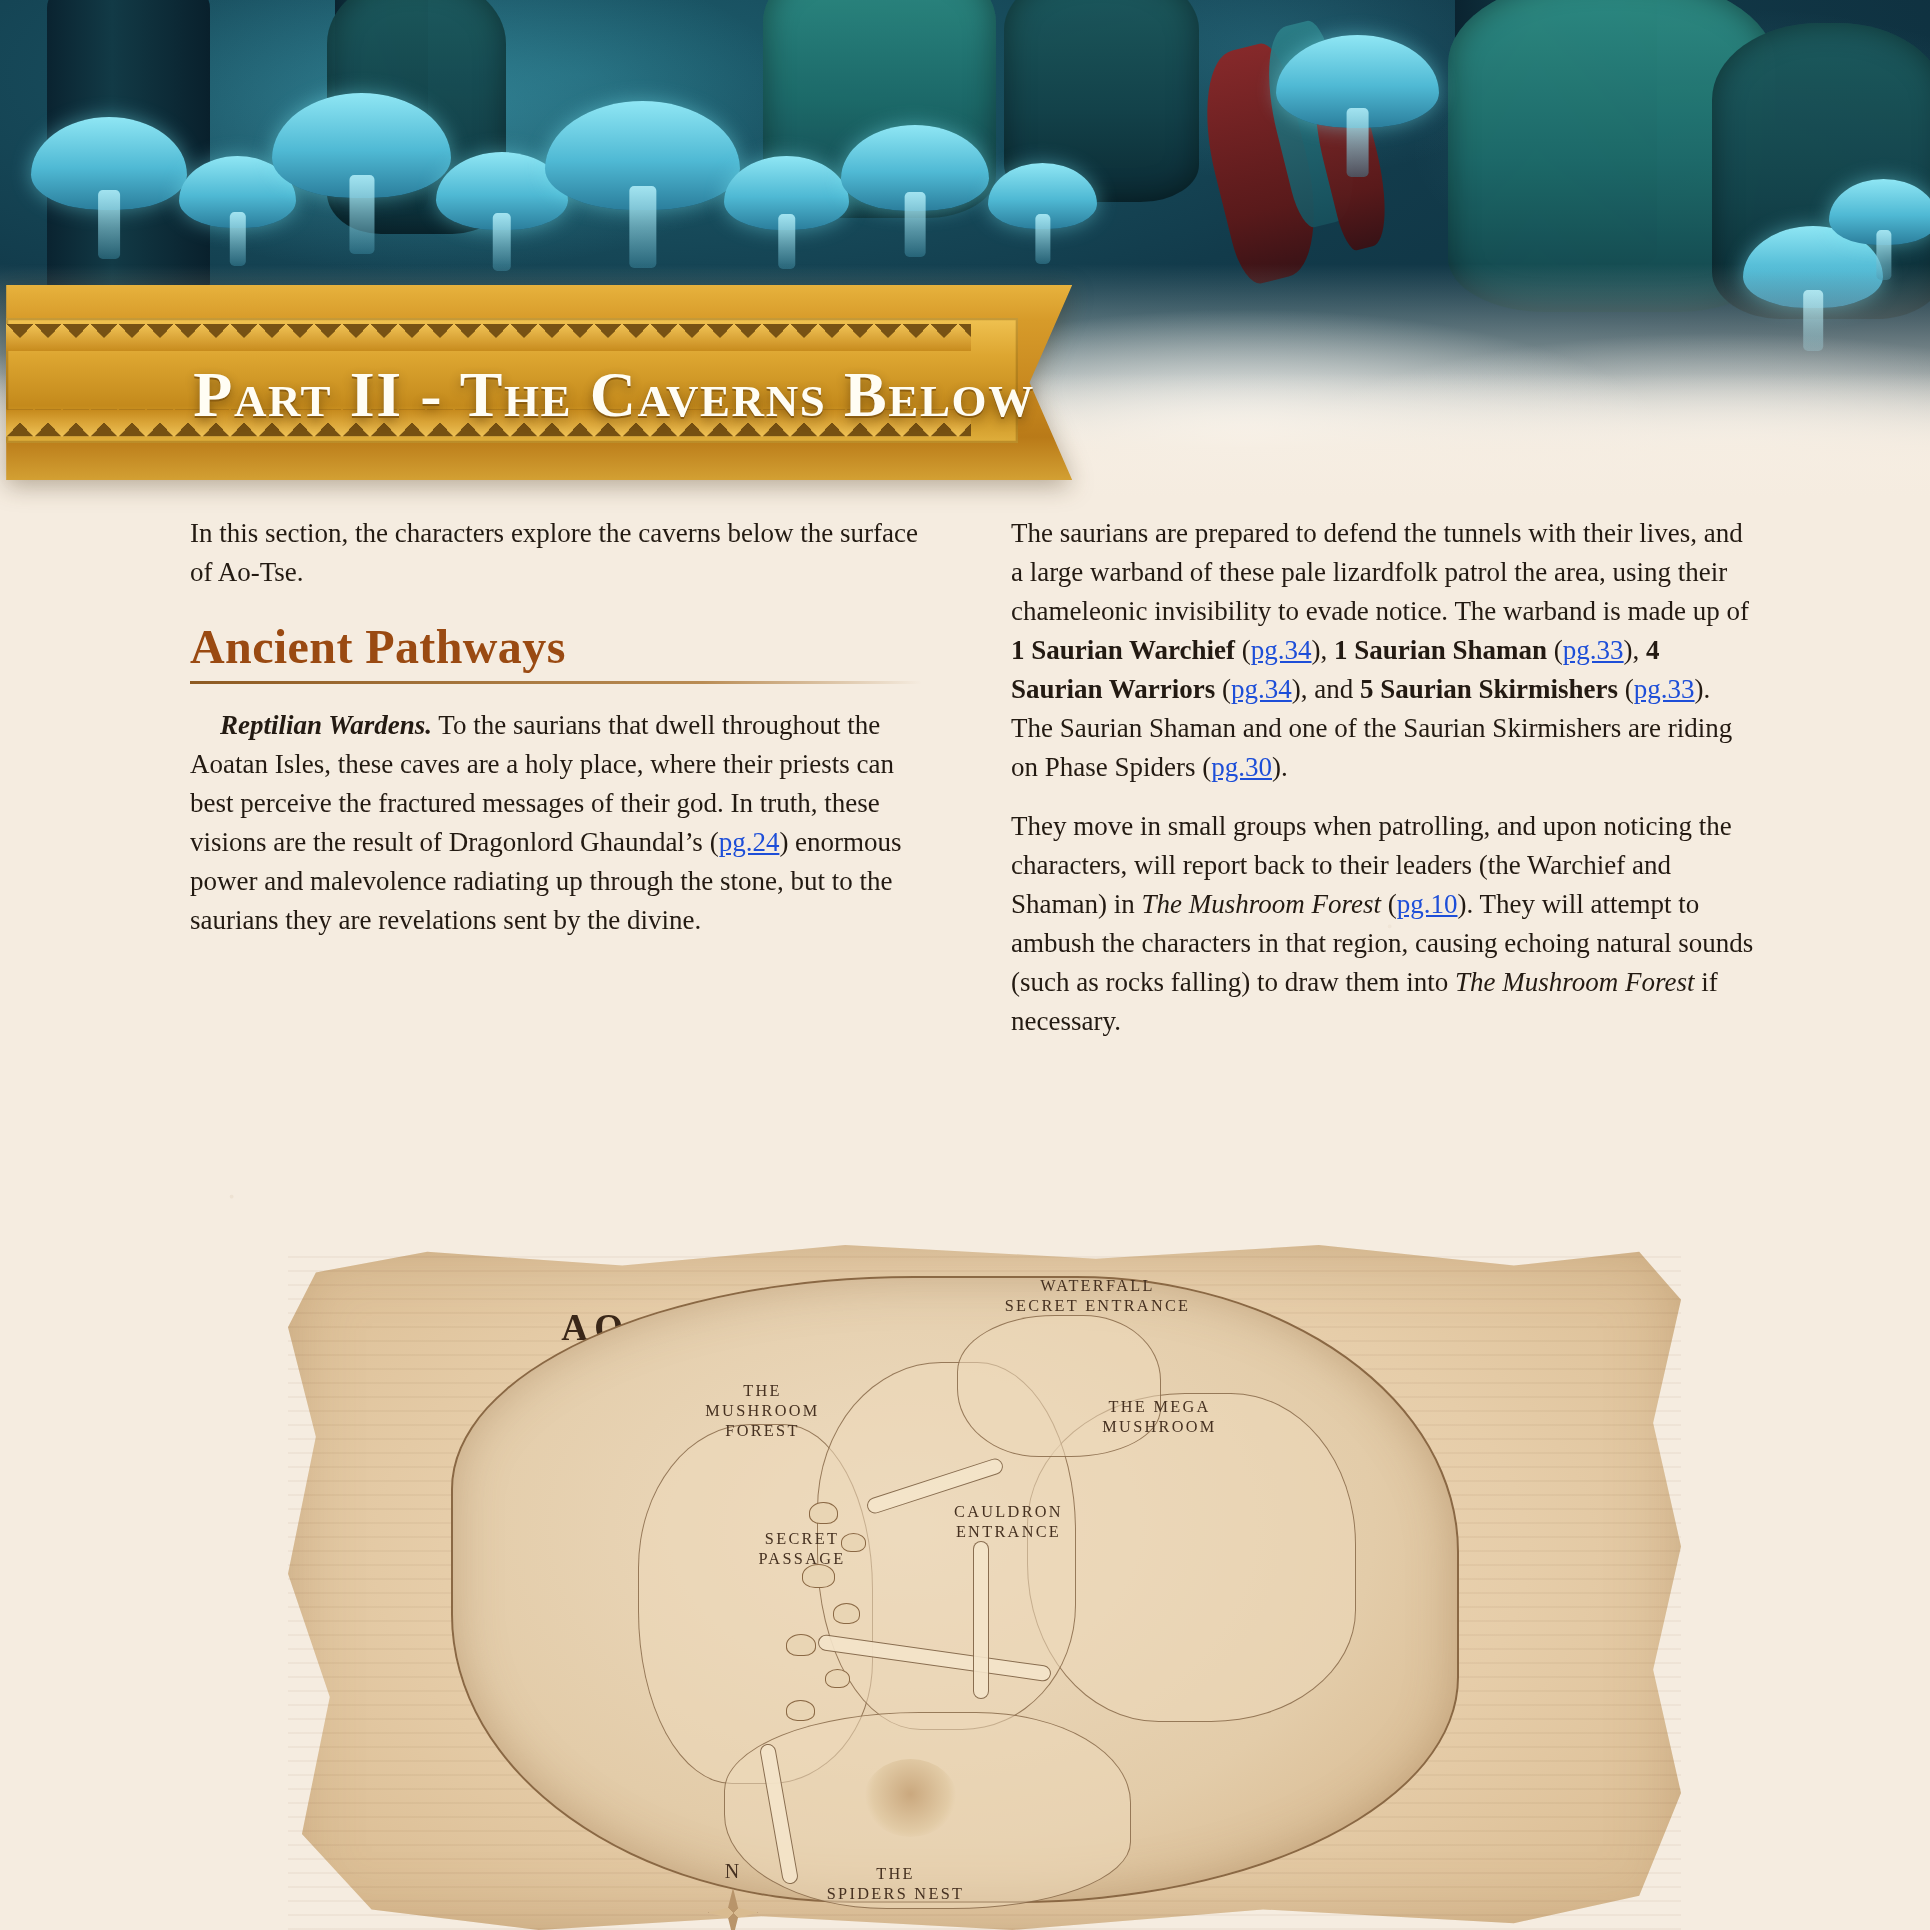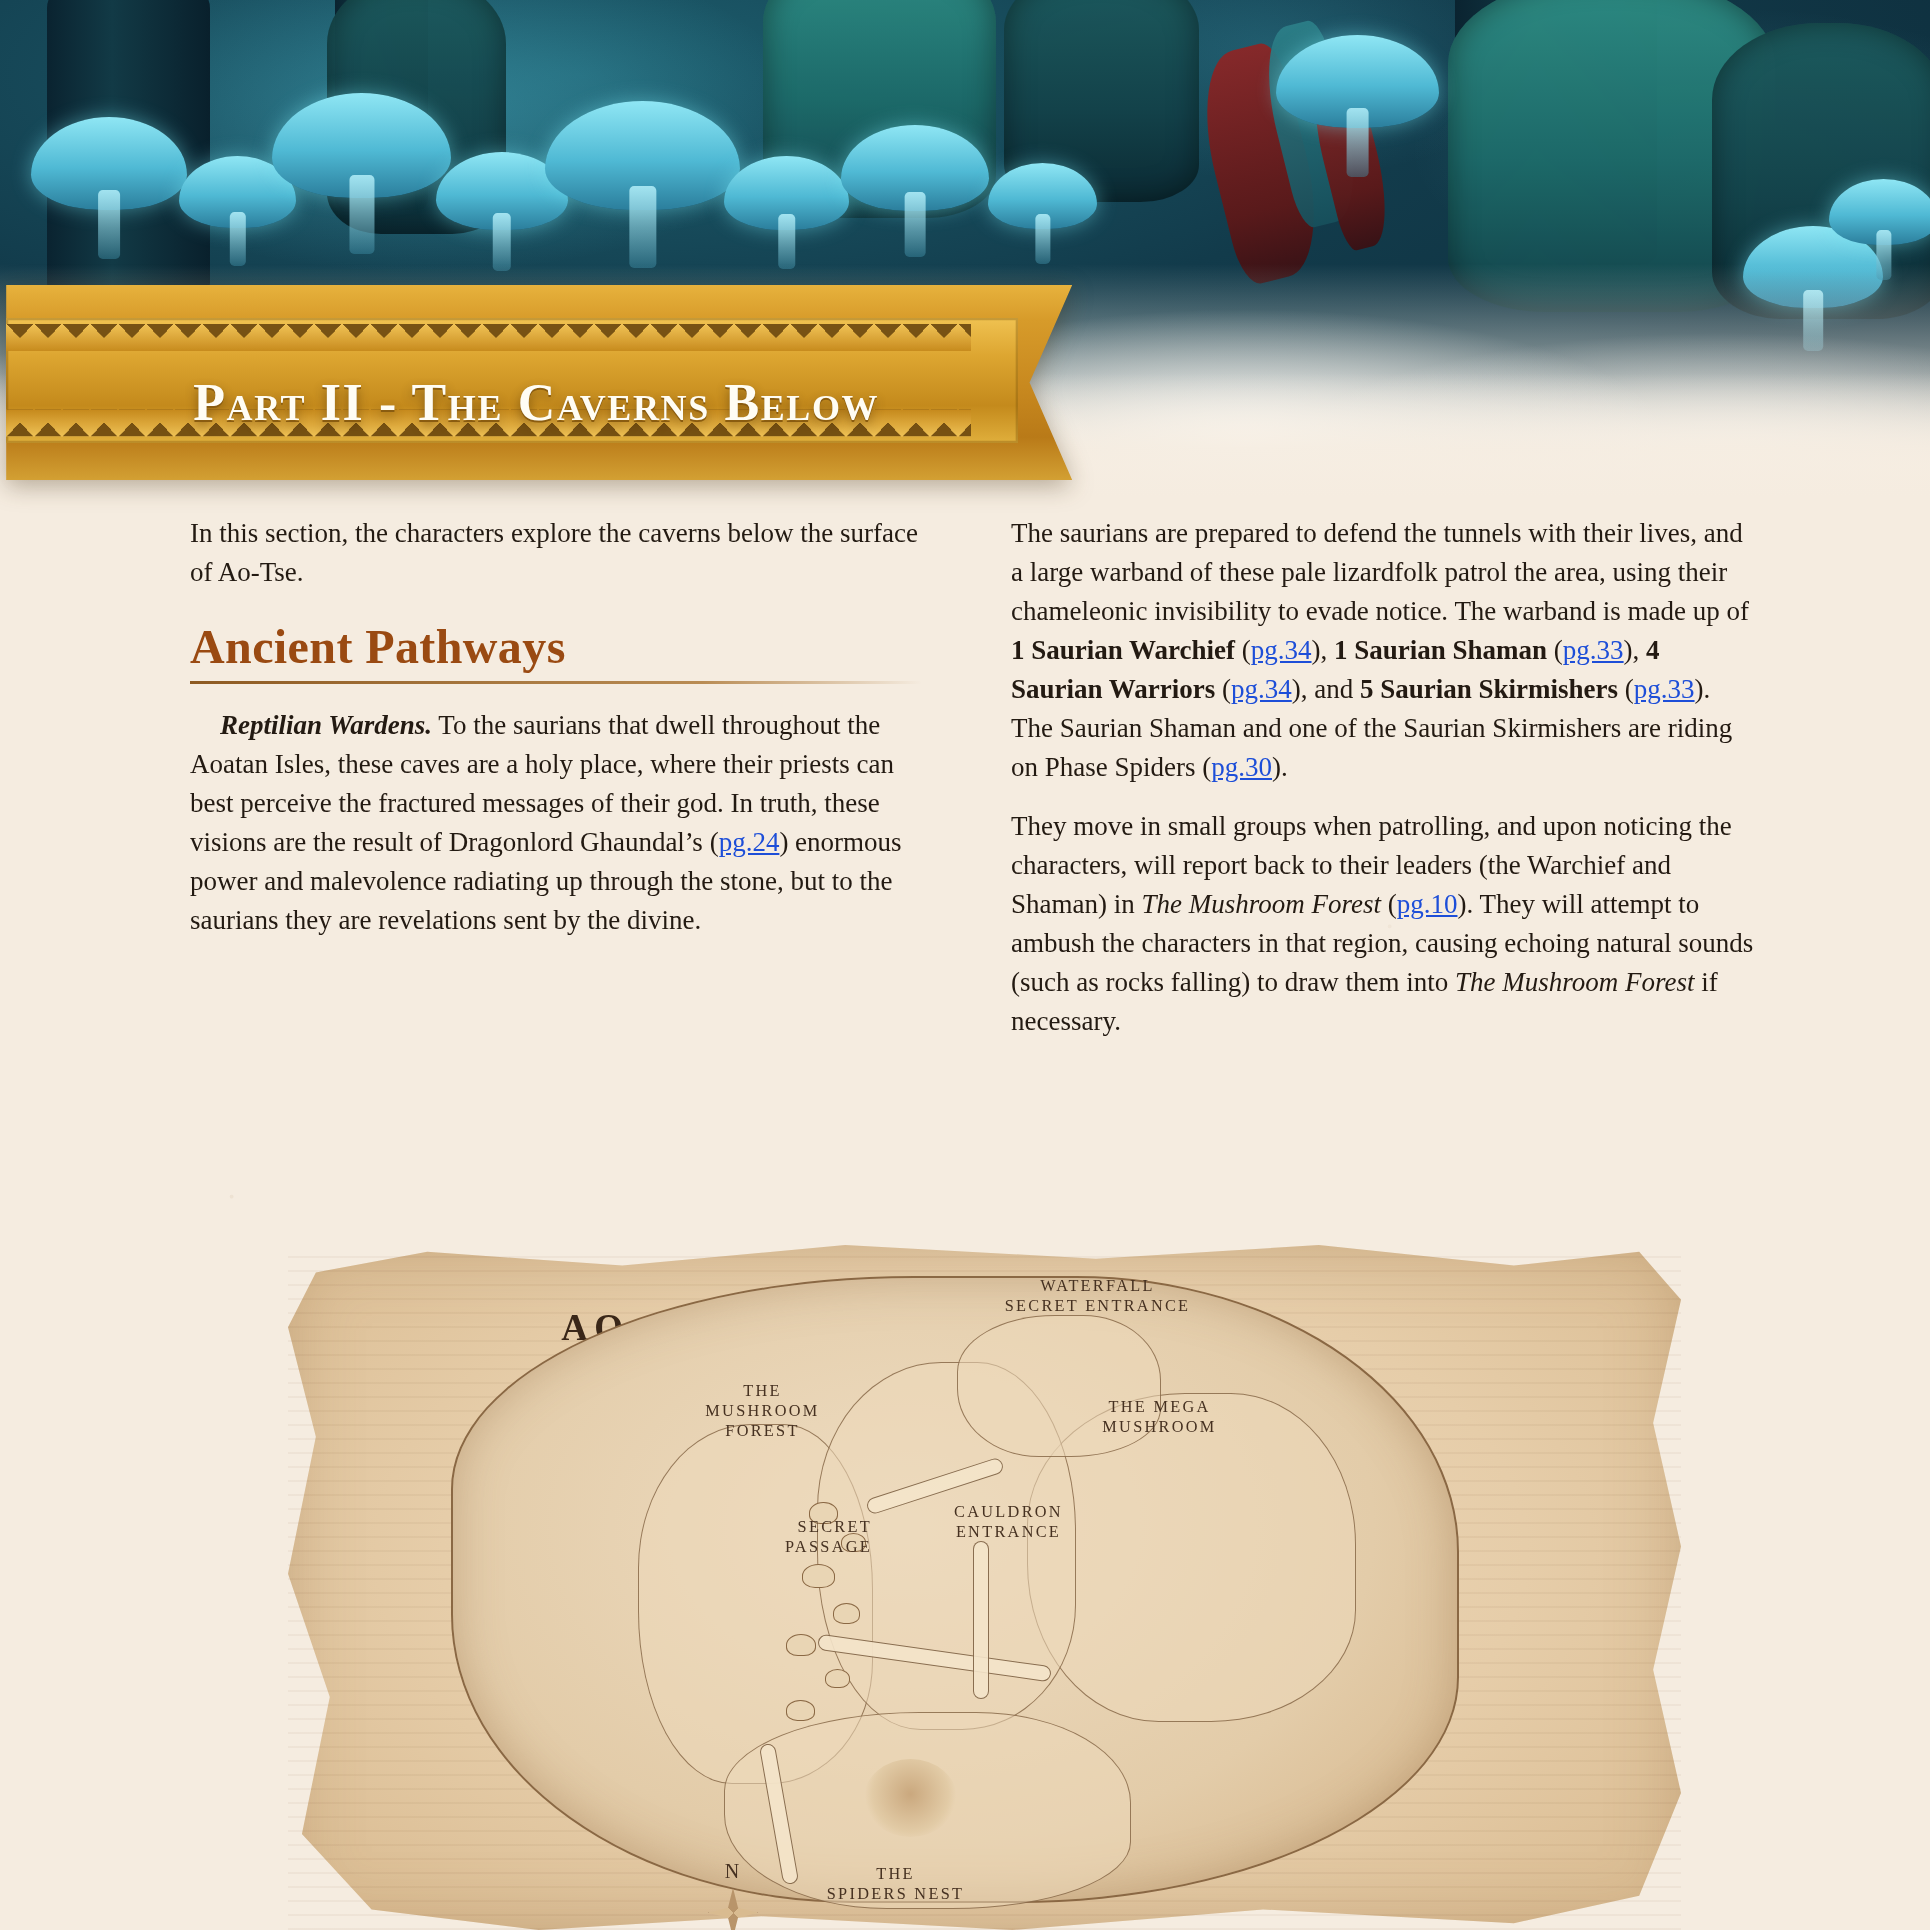--- a/index.html
+++ b/index.html
@@ -147,25 +147,25 @@
       linear-gradient(135deg, #6e4a10 25%, transparent 25%) -14px 0/28px 26.5px,
       linear-gradient(225deg, #6e4a10 25%, transparent 25%) -14px 0/28px 26.5px,
       linear-gradient(180deg, #f1c458, #c6891c);
     opacity: 0.92;
   }
   .zigzag.top { top: 6.2px; }
   .zigzag.bottom { bottom: 6.2px; transform: scaleY(-1); }
   .banner-title {
     position: absolute;
     left: 187px;
-    top: 88px;
+    top: 73px;
     font-family: "Liberation Serif", serif;
     font-variant: small-caps;
     font-weight: bold;
-    font-size: 52px;
+    font-size: 64px;
     letter-spacing: 1.6px;
     color: #fffdf4;
     text-shadow: 0 2.3px 0 #8a5c10, 0 4.7px 11px rgba(60,35,0,0.45);
     white-space: nowrap;
   }
 
   
   .columns {
     position: absolute;
     left: 190px;
@@ -456,21 +456,21 @@
 
   <div class="map-label" style="left:693px; top:31px; width:233px;">Waterfall
 Secret Entrance</div>
   <div class="map-label" style="left:389px; top:136px; width:171px;">The
 Mushroom
 Forest</div>
   <div class="map-label" style="left:778px; top:152px; width:187px;">The Mega
 Mushroom</div>
   <div class="map-label" style="left:627px; top:257px; width:187px;">Cauldron
 Entrance</div>
-  <div class="map-label" style="left:444px; top:272px; width:140px;text-align:right;">Secret
+  <div class="map-label" style="left:444px; top:284px; width:140px;">Secret
 Passage</div>
   <div class="map-label" style="left:514px; top:619px; width:187px;">The
 Spiders Nest</div>
 
   <div class="compass">
     <div class="n">N</div>
     <div class="star"></div>
   </div>
 </div>
 

